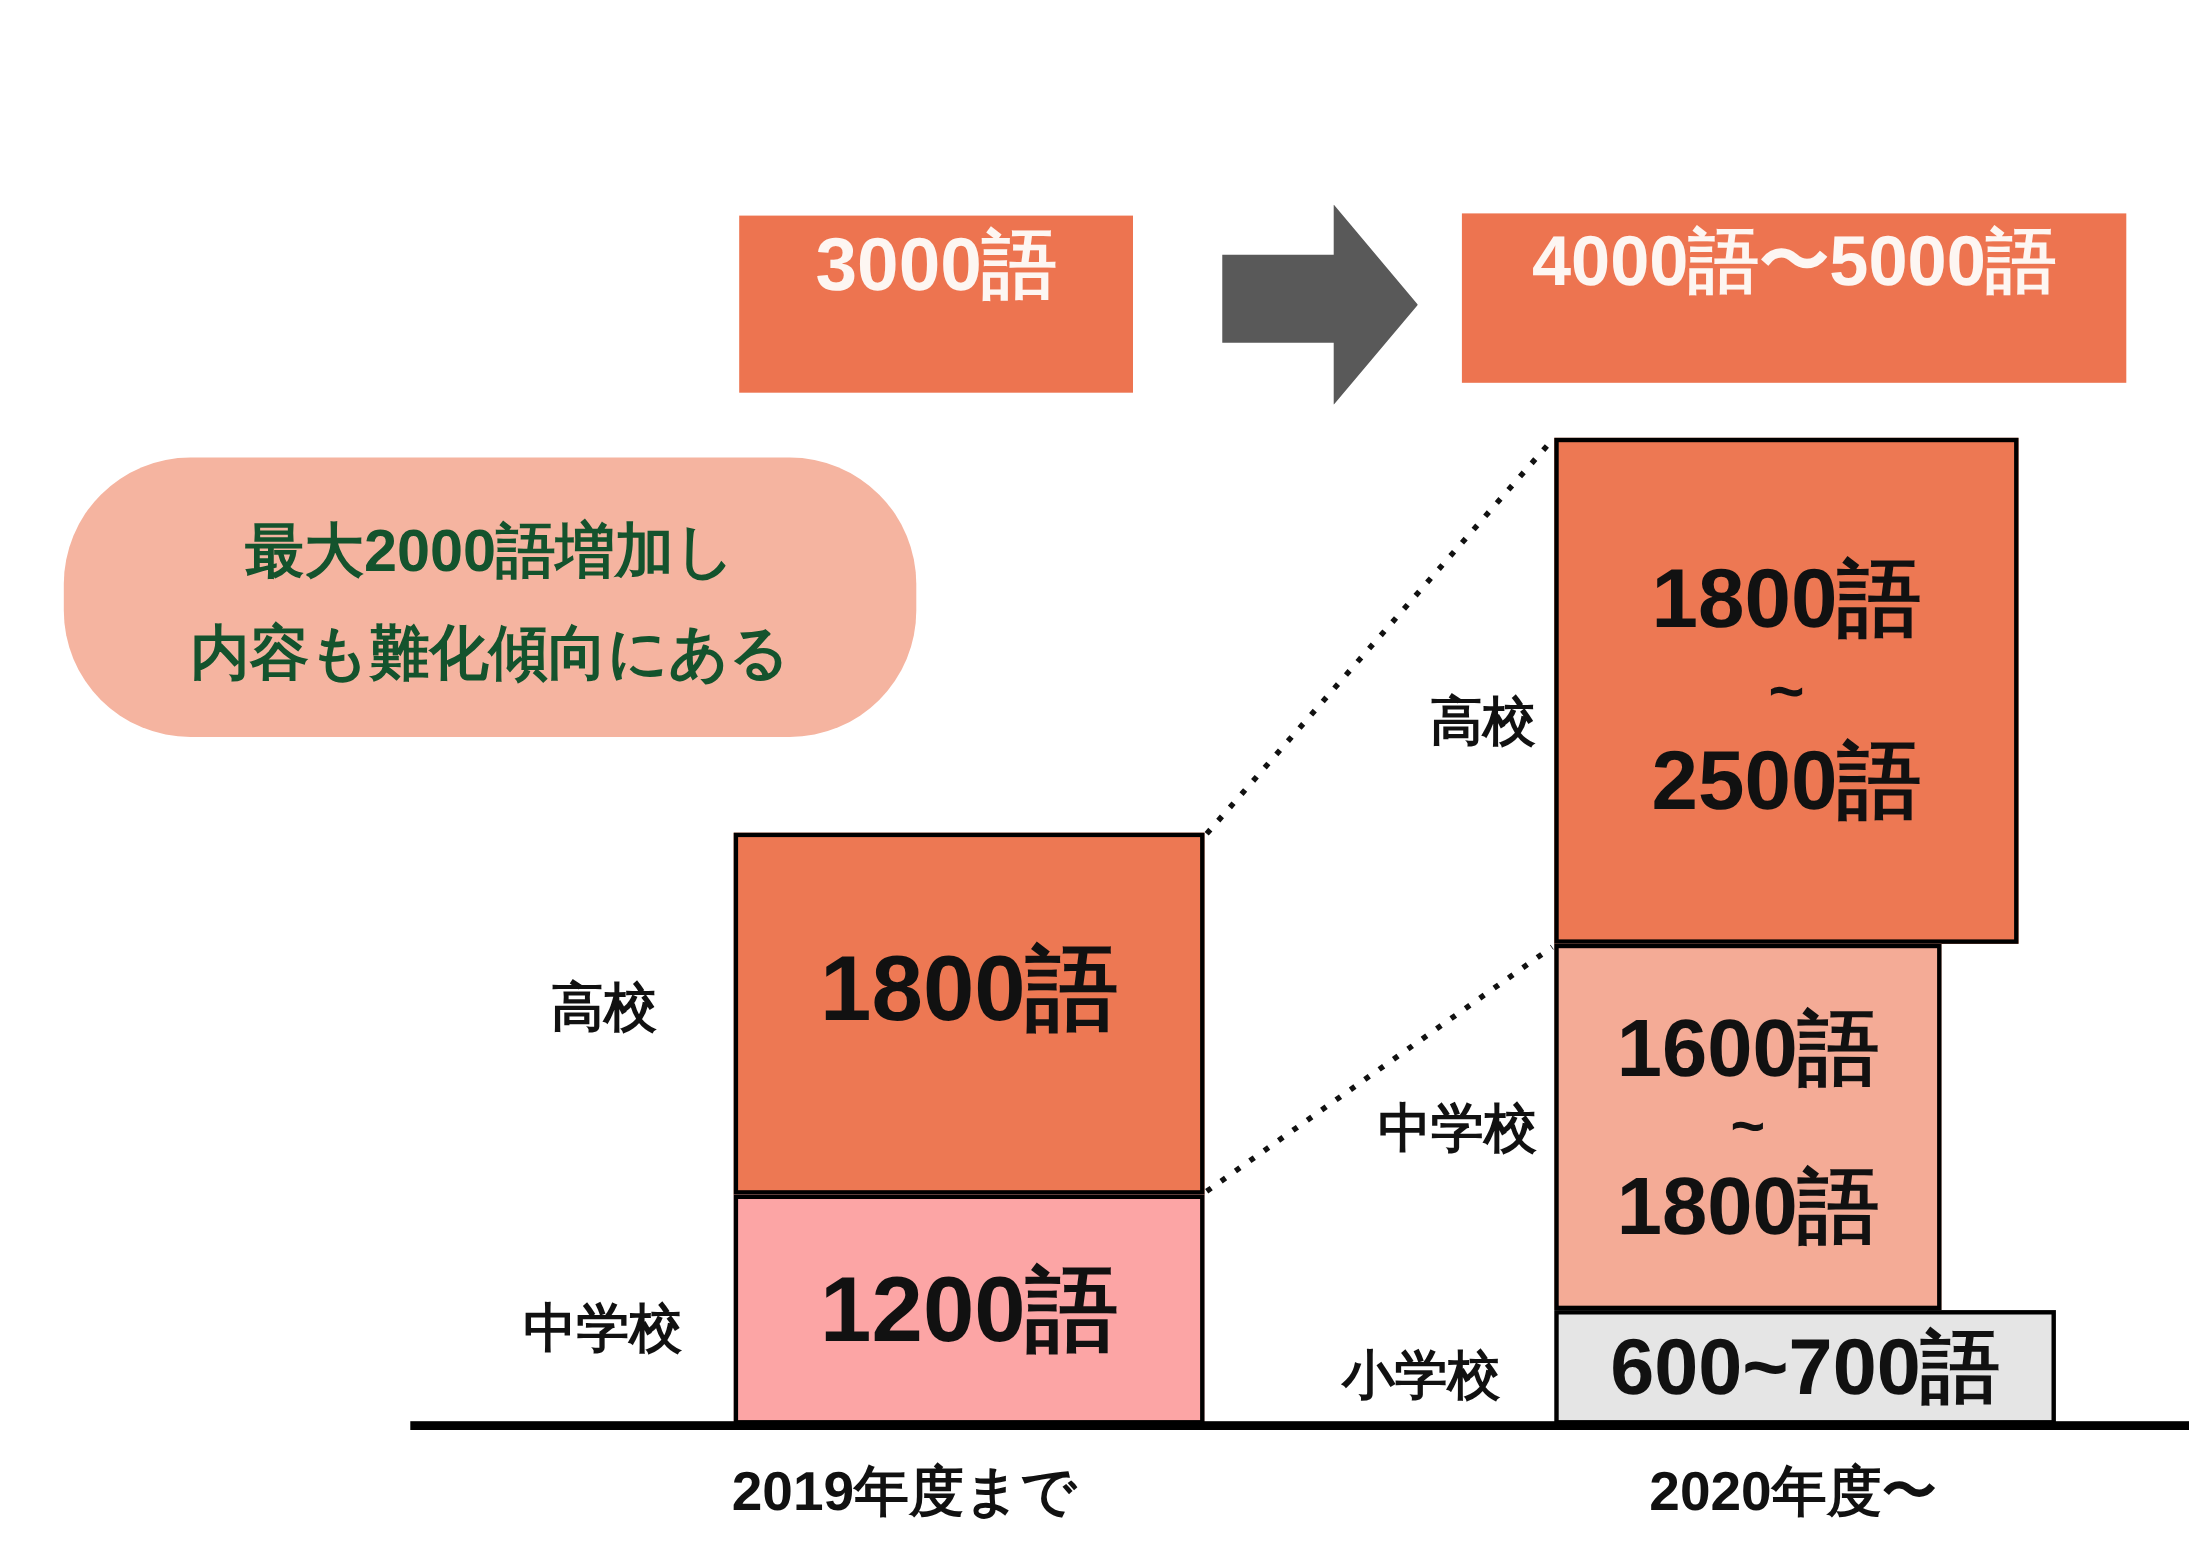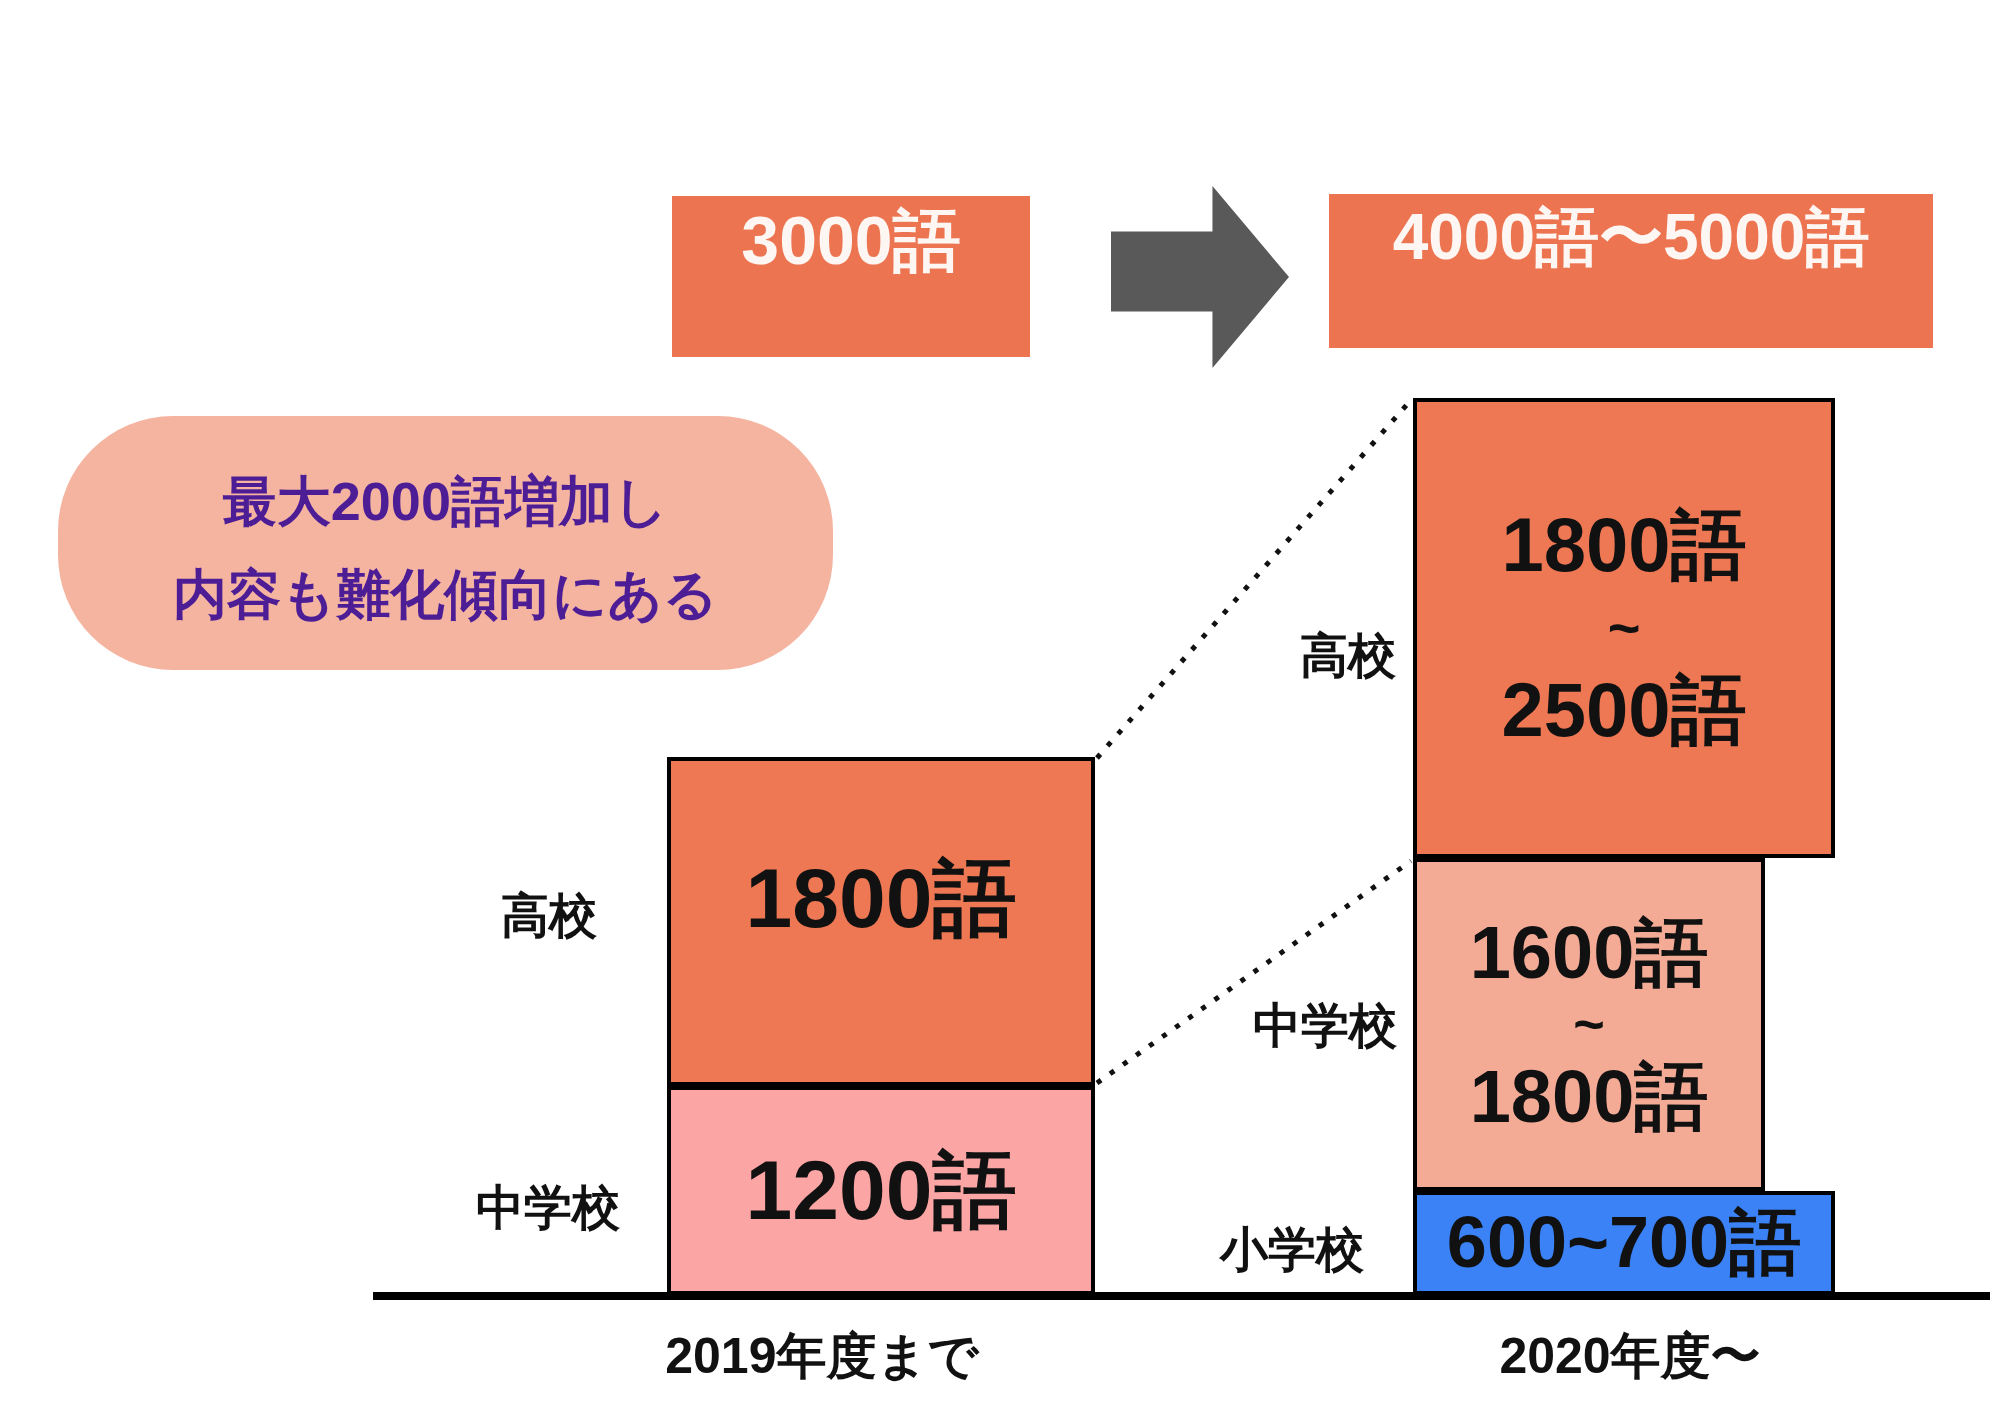--- a/index.html
+++ b/index.html
@@ -29,41 +29,41 @@
     clip-path:polygon(0% 25%,57% 25%,57% 0%,100% 50%,57% 100%,57% 69%,0% 69%);
   }
 
   
   .callout{
     left:58px;top:416px;width:775px;height:254px;
     background:#F5B4A0;border-radius:115px;
     display:flex;flex-direction:column;align-items:center;justify-content:center;
     padding-top:10px;box-sizing:border-box;
   }
-  .callout .line{font-size:54px;font-weight:700;line-height:1.72;color:#4c1d95;white-space:nowrap;}
+  .callout .line{font-size:54px;font-weight:700;line-height:1.72;color:#14532d;white-space:nowrap;}
 
   
   .seg{
     box-sizing:border-box;border:4px solid #000;
     display:flex;flex-direction:column;align-items:center;justify-content:center;
   }
   .seg .val{font-weight:700;color:#111;white-space:nowrap;}
 
   .seg.b-hs{left:667px;top:757px;width:428px;height:329px;background:#ED7853;padding-bottom:46px;}
   .seg.b-hs .val{font-size:84px;}
   .seg.b-jhs{left:667px;top:1086px;width:428px;height:209px;background:#fca5a5;}
   .seg.b-jhs .val{font-size:84px;}
 
   .seg.a-hs{left:1413px;top:398px;width:422px;height:460px;background:#ED7853;}
   .seg.a-hs .val{font-size:76px;line-height:1.32;}
   .seg.a-hs .val.tilde{font-size:56px;line-height:1.15;}
   .seg.a-jhs{left:1413px;top:858px;width:352px;height:333px;background:#F4AB96;}
   .seg.a-jhs .val{font-size:74px;line-height:1.18;}
   .seg.a-jhs .val.tilde{font-size:54px;line-height:1.05;}
-  .seg.a-es{left:1413px;top:1191px;width:422px;height:104px;background:#3b82f6;}
+  .seg.a-es{left:1413px;top:1191px;width:456px;height:104px;background:#e5e5e5;}
   .seg.a-es .val{font-size:72px;}
 
   
   .side-label{
     transform:translate(-50%,-50%);
     font-size:48px;font-weight:600;color:#111;white-space:nowrap;
   }
   .axis-label{
     transform:translate(-50%,-50%);
     font-size:50px;font-weight:600;color:#111;white-space:nowrap;

